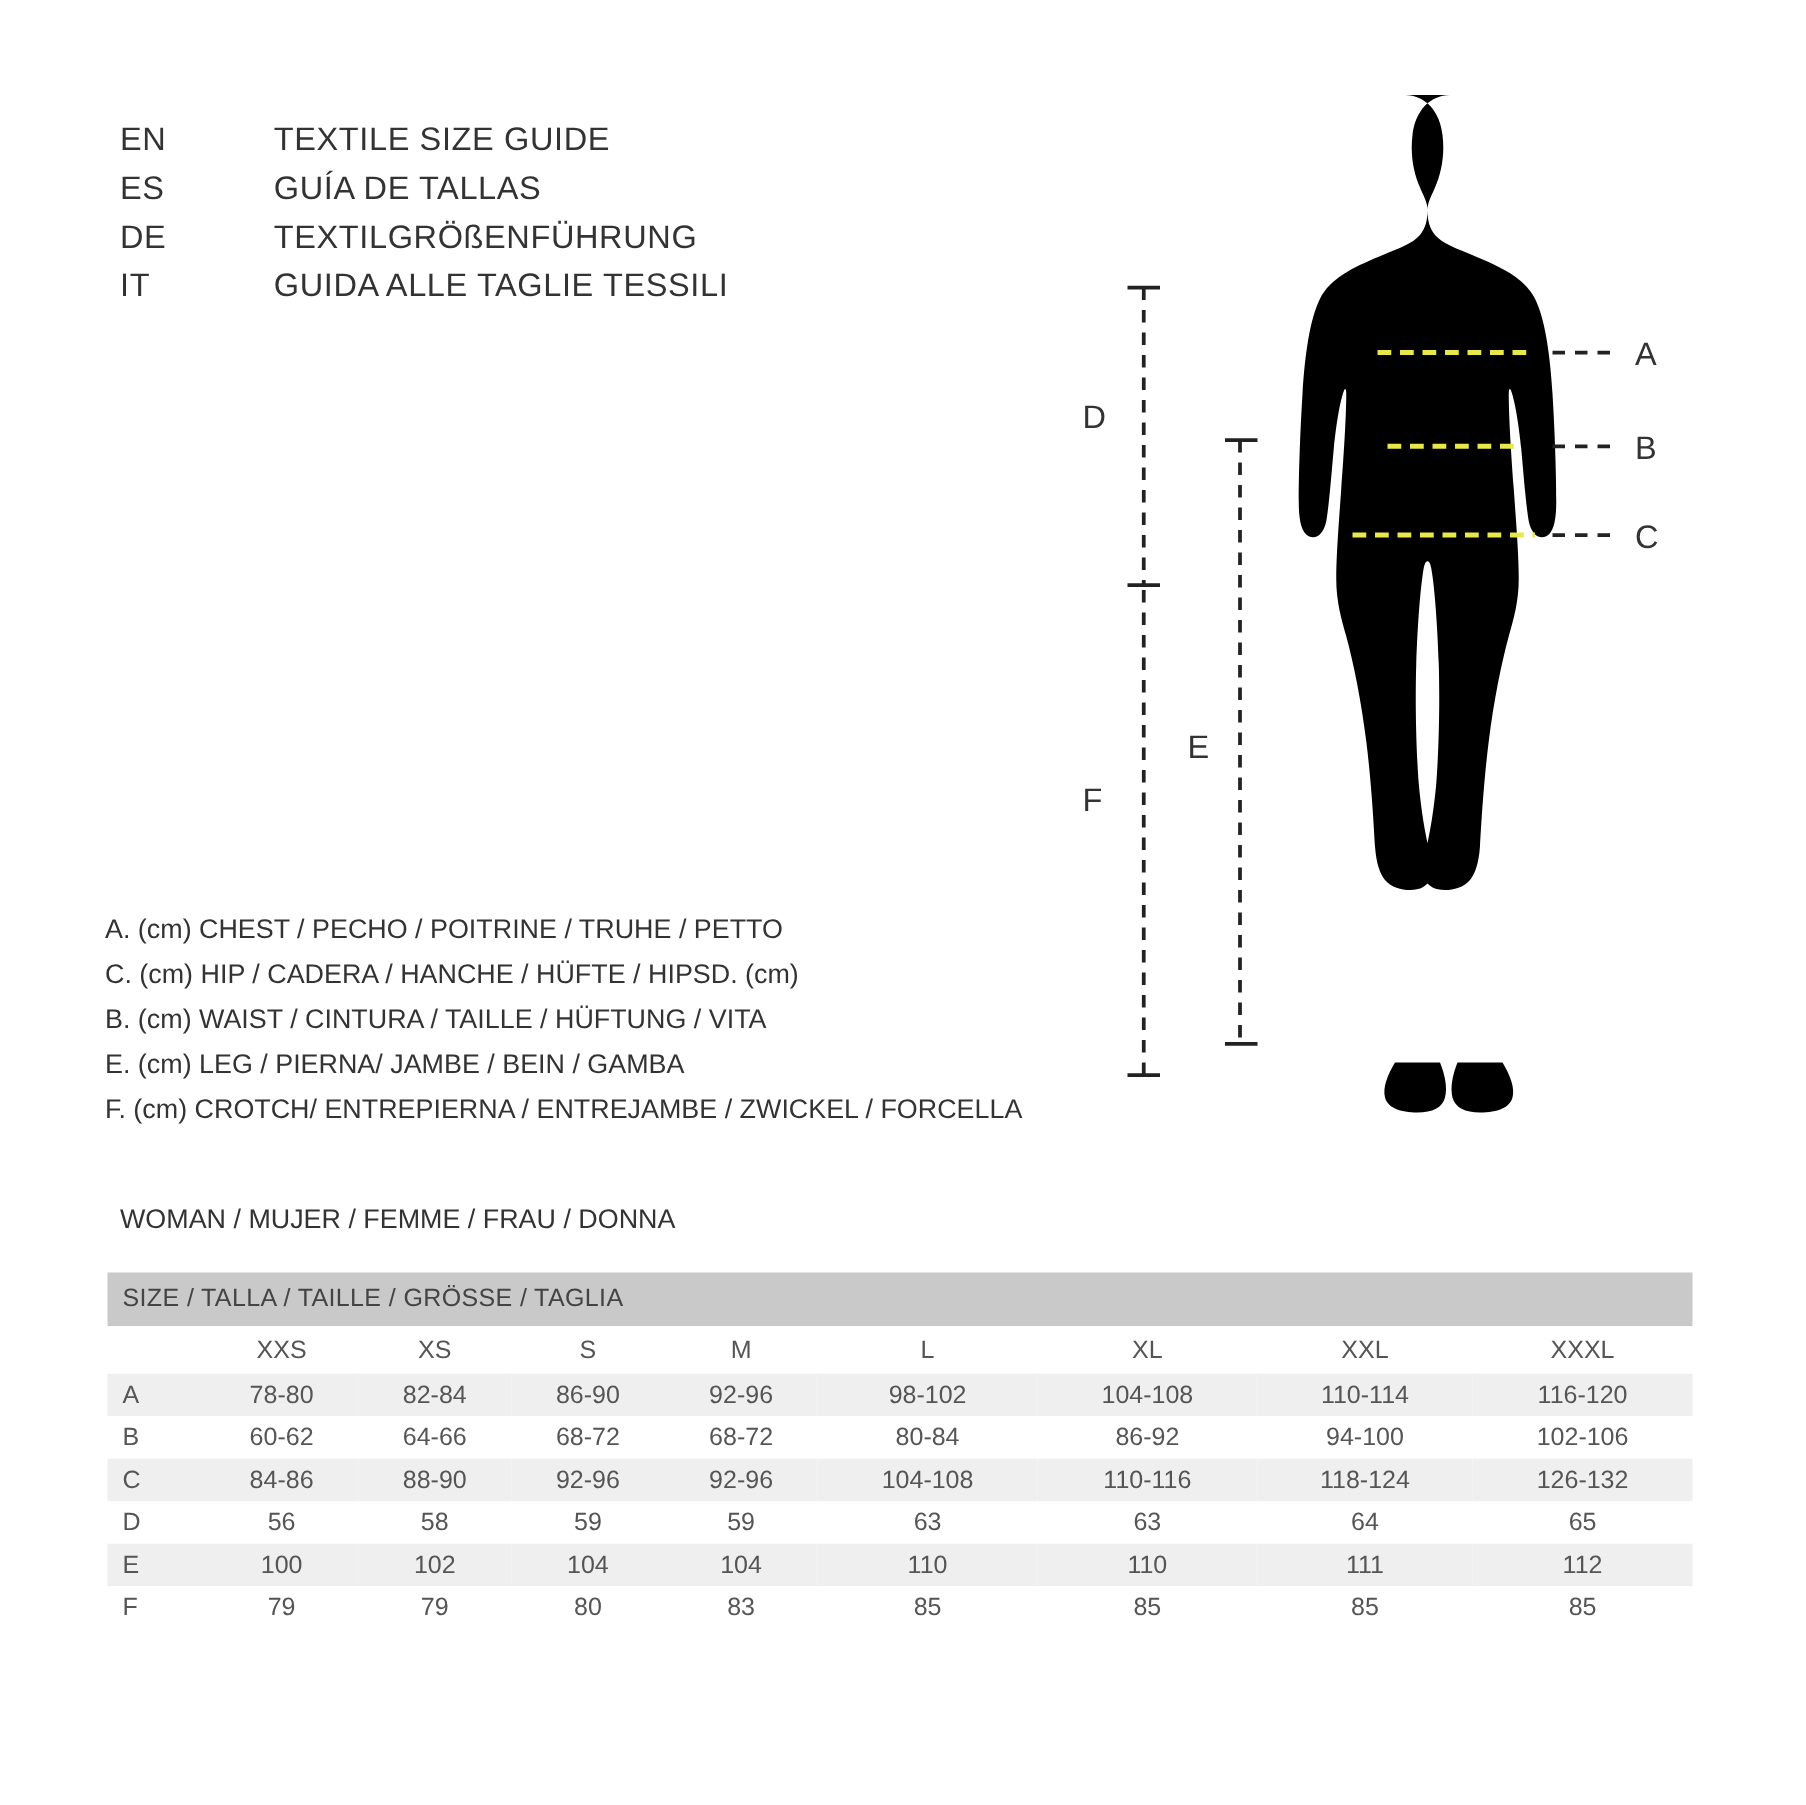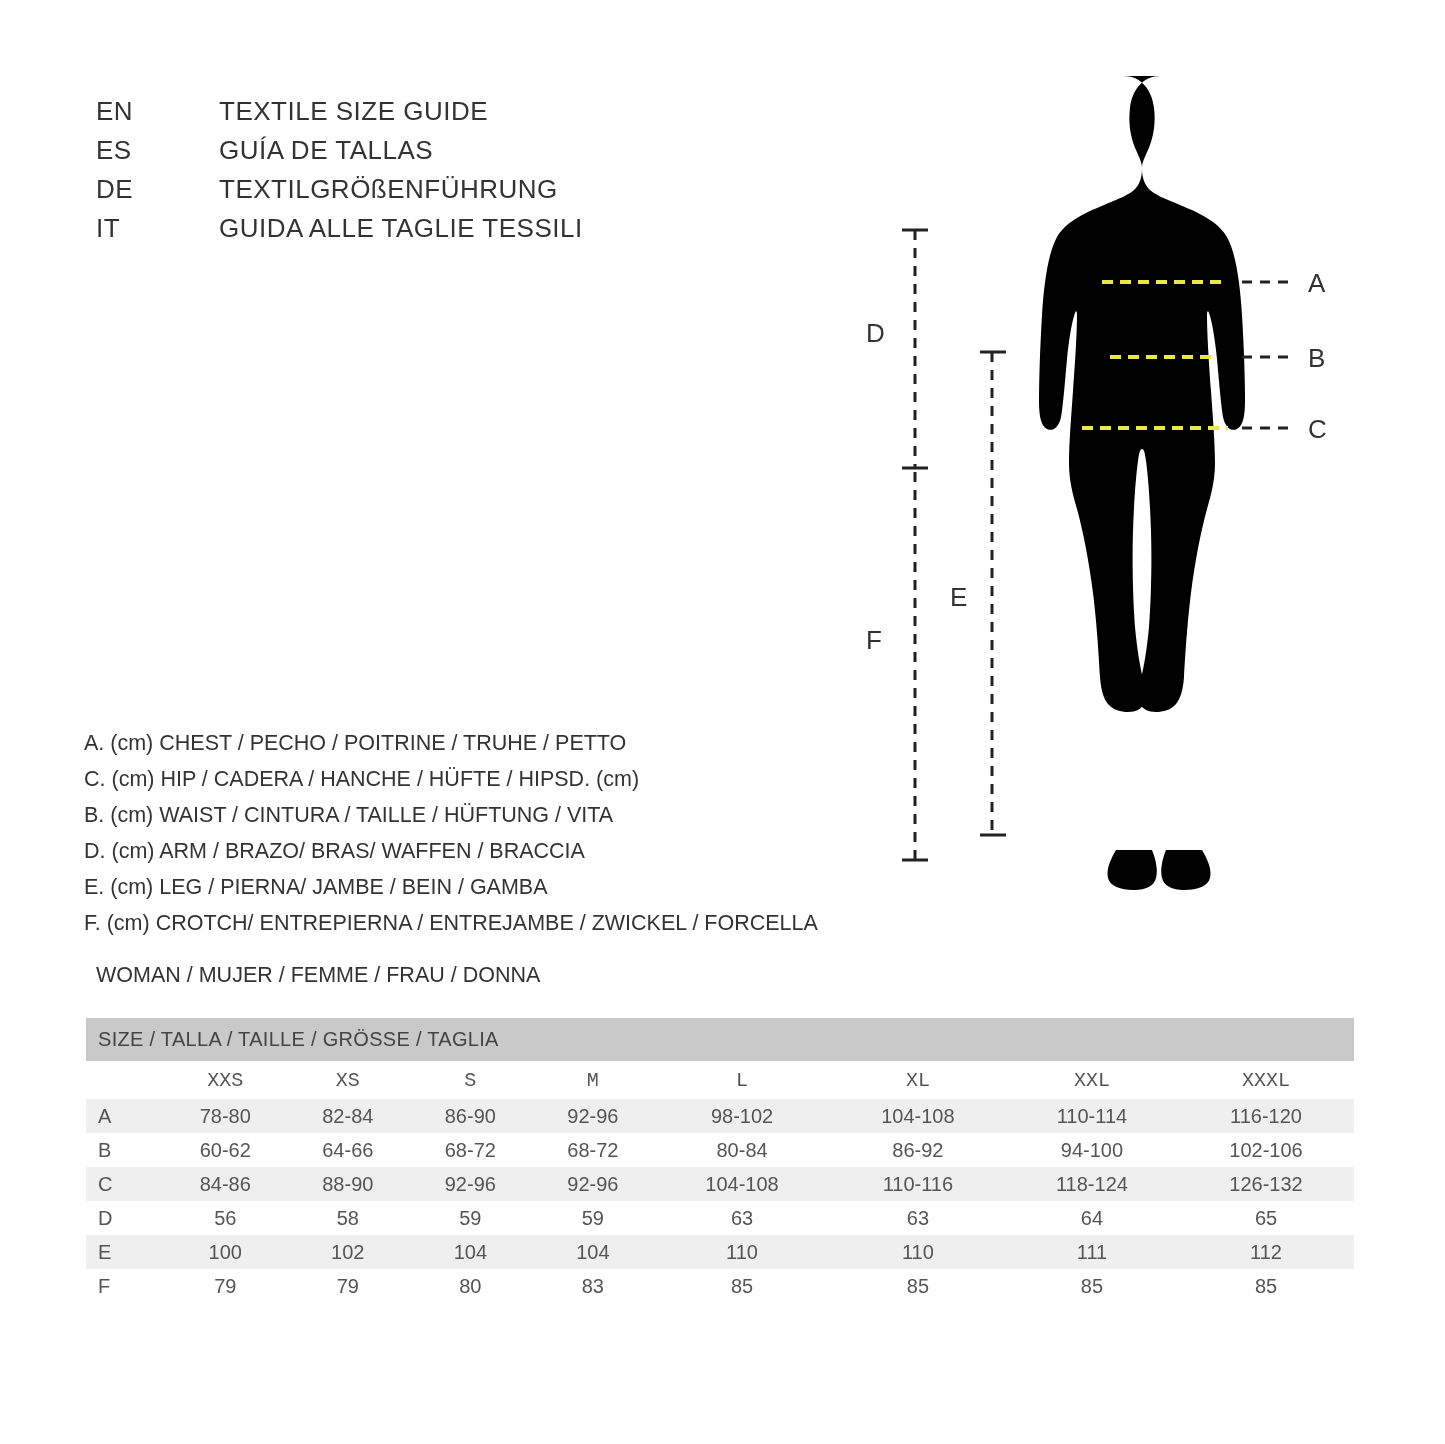--- a/index.html
+++ b/index.html
@@ -86,21 +86,20 @@
     padding-left: 12px;
     height: 43px;
     color: #444444;
     font-size: 20px;
     letter-spacing: 0.3px;
   }
   .size-table .col-row td {
     background: #ffffff;
     height: 38px;
     color: #555555;
-    font-family: Liberation Mono, monospace;
   }
   .size-table .r-shade td { background: #efefef; }
   .size-table .r-plain td { background: #ffffff; }
   .size-table td.rowlabel {
     text-align: left;
     padding-left: 12px;
     width: 66px;
     color: #555555;
   }
 
@@ -231,21 +230,20 @@
   <div style="position:absolute; left:478px; top:354px; font-size:26px; color:#333;">C</div>
   <div style="position:absolute; left:36px; top:258px; font-size:26px; color:#333;">D</div>
   <div style="position:absolute; left:120px; top:522px; font-size:26px; color:#333;">E</div>
   <div style="position:absolute; left:36px; top:565px; font-size:26px; color:#333;">F</div>
 </div>
 
 <div class="legend">
   <div class="legend-line">A. (cm) CHEST / PECHO / POITRINE / TRUHE / PETTO</div>
   <div class="legend-line">C. (cm) HIP / CADERA / HANCHE / HÜFTE / HIPSD. (cm)</div>
   <div class="legend-line">B. (cm) WAIST / CINTURA / TAILLE / HÜFTUNG / VITA</div>
-  <div class="legend-line">D. (cm) ARM / BRAZO/ BRAS/ WAFFEN / BRACCIA</div>
   <div class="legend-line">E. (cm) LEG / PIERNA/ JAMBE / BEIN / GAMBA</div>
   <div class="legend-line">F. (cm) CROTCH/ ENTREPIERNA / ENTREJAMBE / ZWICKEL / FORCELLA</div>
 </div>
 
 <div class="gender-line">WOMAN / MUJER / FEMME / FRAU / DONNA</div>
 
 <table class="size-table">
   <tbody>
     <tr class="hdr-row">
       <td colspan="9">SIZE / TALLA / TAILLE / GRÖSSE / TAGLIA</td>

